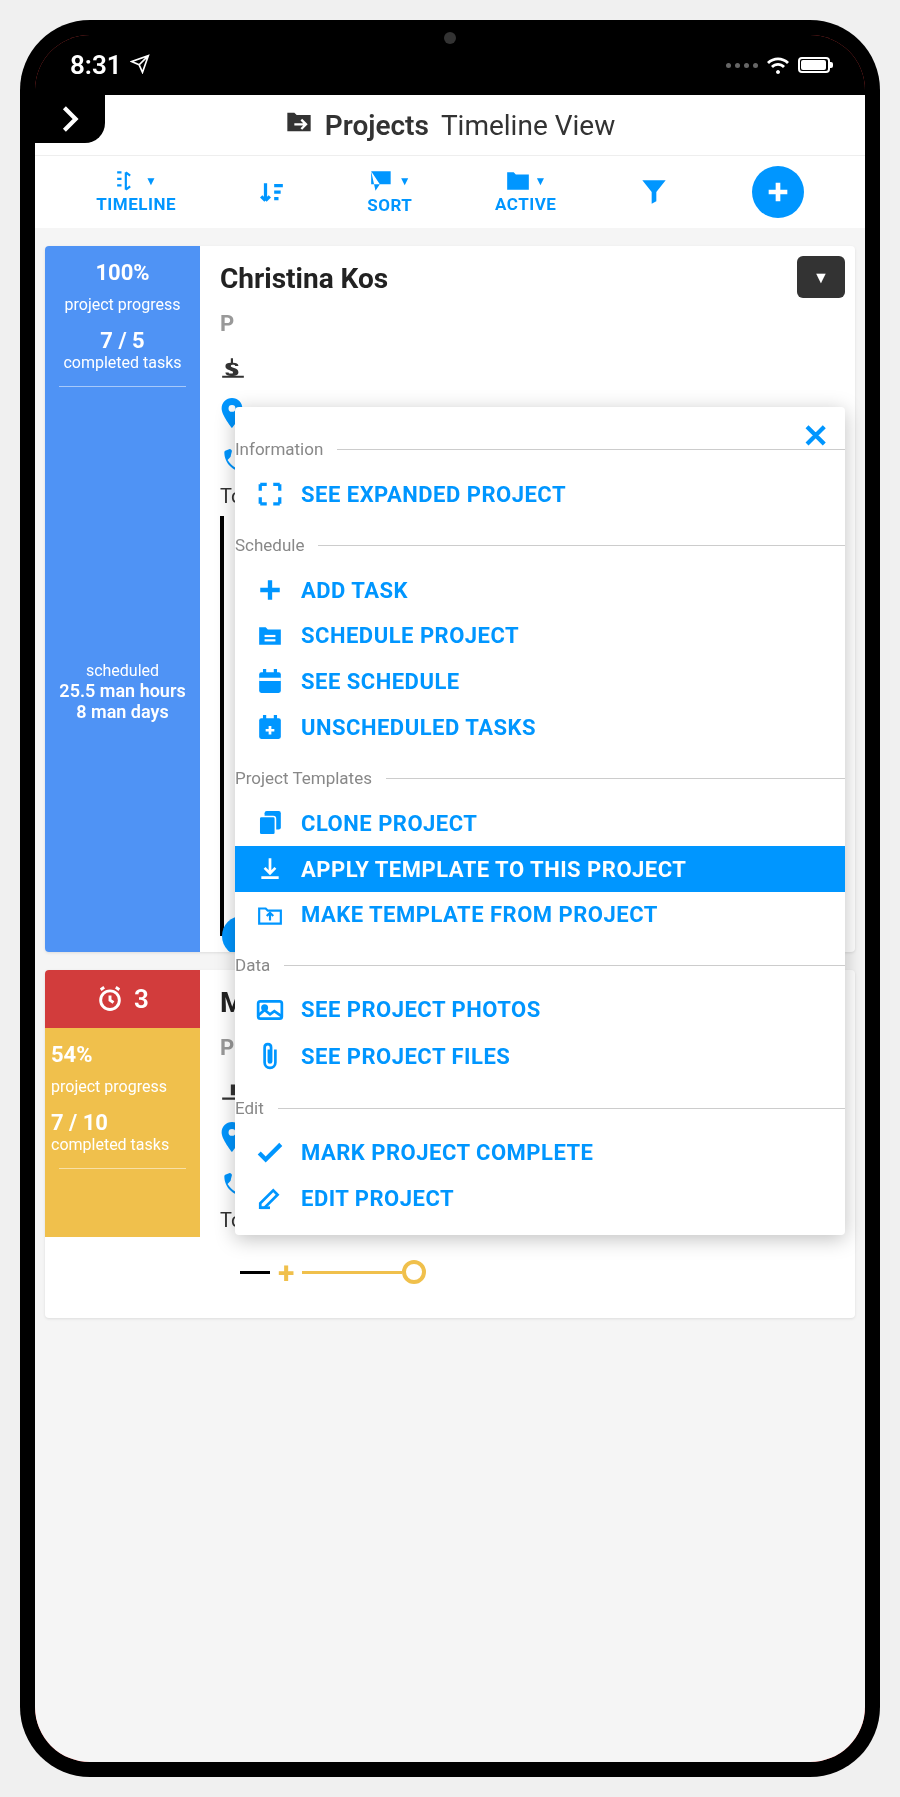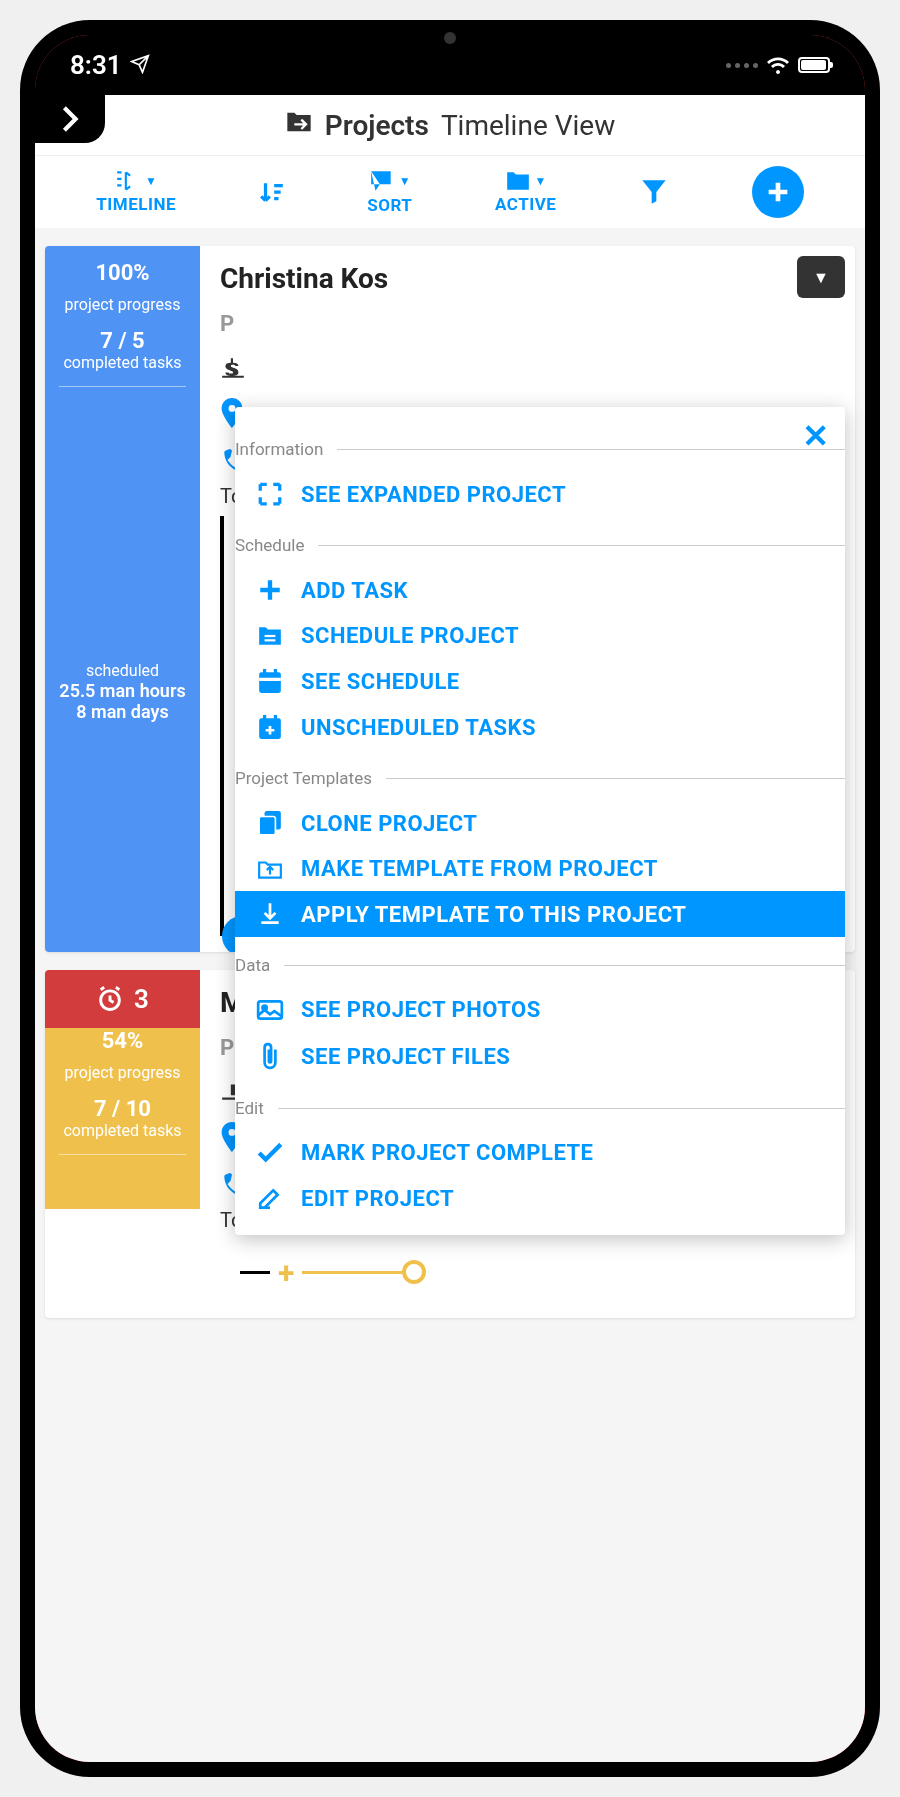--- a/index.html
+++ b/index.html
@@ -47,21 +47,21 @@
 .card-right{flex:1;padding:16px 20px;position:relative}
 .card-name{font-size:28px;font-weight:700;color:#222}
 .card-dropdown{position:absolute;right:10px;top:10px;width:48px;height:42px;background:#333;border-radius:6px;display:flex;align-items:center;justify-content:center;color:#fff}
 .card-icons{display:flex;flex-direction:column;gap:20px;margin-top:16px;font-size:22px;color:#333}
 .card-icons>div{display:flex;align-items:center;gap:10px}
 .today-lbl{font-size:20px;color:#333;margin-top:10px}
 .timeline-bar{margin-top:8px;border-left:4px solid #000;height:420px;position:relative}
 .nav-circle{width:40px;height:40px;border-radius:50%;background:#0096ff;color:#fff;display:flex;align-items:center;justify-content:center;position:absolute;left:-2px;bottom:-20px;font-size:24px;font-weight:bold}
 
 .card2-alarm{background:#d23c3c;width:155px;padding:14px 6px;text-align:center;color:#fff;font-size:26px;font-weight:600;display:flex;align-items:center;justify-content:center;gap:10px}
-.card2-left{background:#f0c04c;width:155px;color:#fff;text-align:center;padding:0 6px}
+.card2-left{background:#f0c04c;width:155px;color:#fff;text-align:left;padding:14px 6px}
 
 .card2{margin:18px 10px;background:#fff;border-radius:4px;box-shadow:0 1px 3px rgba(0,0,0,.1);display:flex;position:relative;overflow:hidden;flex-wrap:wrap}
 .card2 .left-col{display:flex;flex-direction:column}
 
 .popup{position:absolute;left:200px;right:20px;top:312px;background:#fff;border-radius:4px;box-shadow:0 4px 20px rgba(0,0,0,.25);padding:14px 0;z-index:50}
 .popup-close{position:absolute;right:16px;top:10px;font-size:32px;font-weight:700;color:#0096ff;cursor:pointer}
 .popup-section{padding:0 0}
 .section-hdr{display:flex;align-items:center;gap:14px;margin:18px 0 12px;color:#888;font-size:17px}
 .section-hdr .line{flex:1;height:1px;background:#ccc}
 .menu-item{display:flex;align-items:center;gap:14px;padding:10px 18px;color:#0096ff;font-size:22px;font-weight:700;letter-spacing:.5px}
@@ -343,36 +343,36 @@
           </div>
         <div class="menu-item">
           <span class="mi-icon">
               <svg width="24" height="26" viewBox="0 0 22 24" fill="#0096ff">
                 <rect x="6" y="1" width="15" height="17" rx="2"></rect>
                 <rect x="1" y="6" width="15" height="17" rx="2" fill="#0096ff" stroke="white" stroke-width="1.5"></rect>
               </svg>
             </span>
           <span>CLONE PROJECT</span>
         </div>
+        <div class="menu-item active">
+          <span class="mi-icon">
+              <svg width="24" height="26" viewBox="0 0 22 24" fill="none" stroke="white" stroke-width="2.5">
+                <path d="M11 2v14M6 11l5 5 5-5M3 20h16"></path>
+              </svg>
+            </span>
+          <span>APPLY TEMPLATE TO THIS PROJECT</span>
+        </div>
         <div class="menu-item">
           <span class="mi-icon">
               <svg width="26" height="22" viewBox="0 0 24 20" fill="none" stroke="#0096ff" stroke-width="2">
                 <path d="M2 4h6l2 2h12v12H2z"></path>
                 <path d="M12 15V8M9 11l3-3 3 3" fill="none"></path>
               </svg>
             </span>
           <span>MAKE TEMPLATE FROM PROJECT</span>
-        </div>
-        <div class="menu-item active">
-          <span class="mi-icon">
-              <svg width="24" height="26" viewBox="0 0 22 24" fill="none" stroke="white" stroke-width="2.5">
-                <path d="M11 2v14M6 11l5 5 5-5M3 20h16"></path>
-              </svg>
-            </span>
-          <span>APPLY TEMPLATE TO THIS PROJECT</span>
         </div>
 
         <div class="popup-section">
             <div class="section-hdr">
               <span>Data</span>
               <div class="line"></div>
             </div>
           </div>
         <div class="menu-item">
           <span class="mi-icon">

